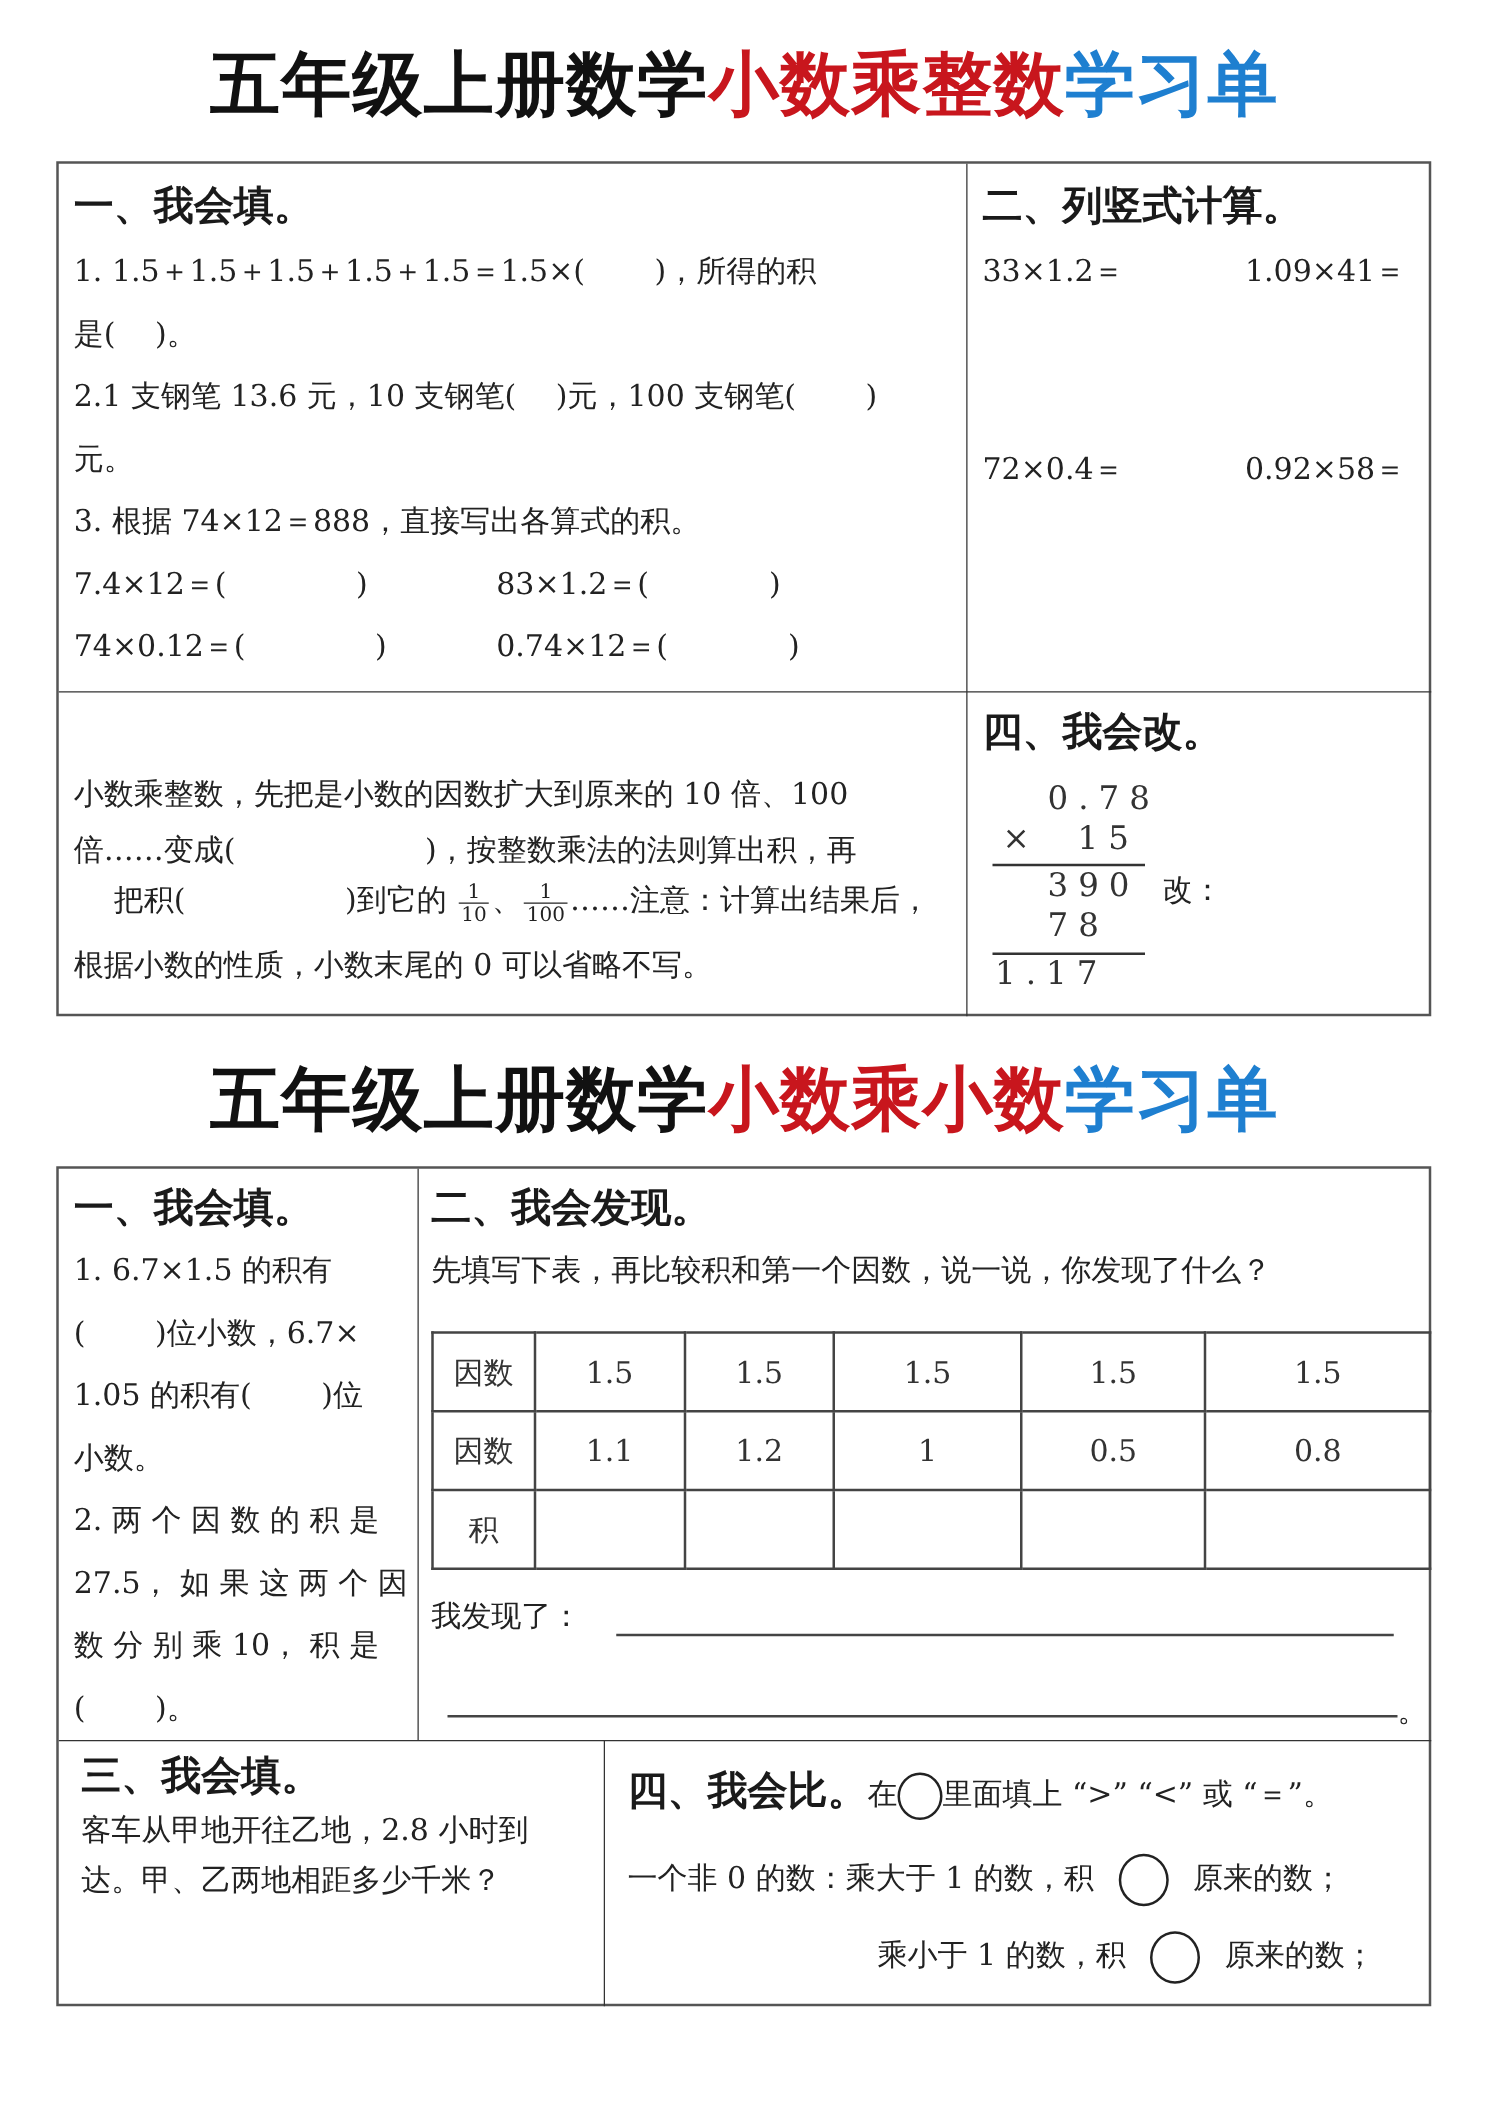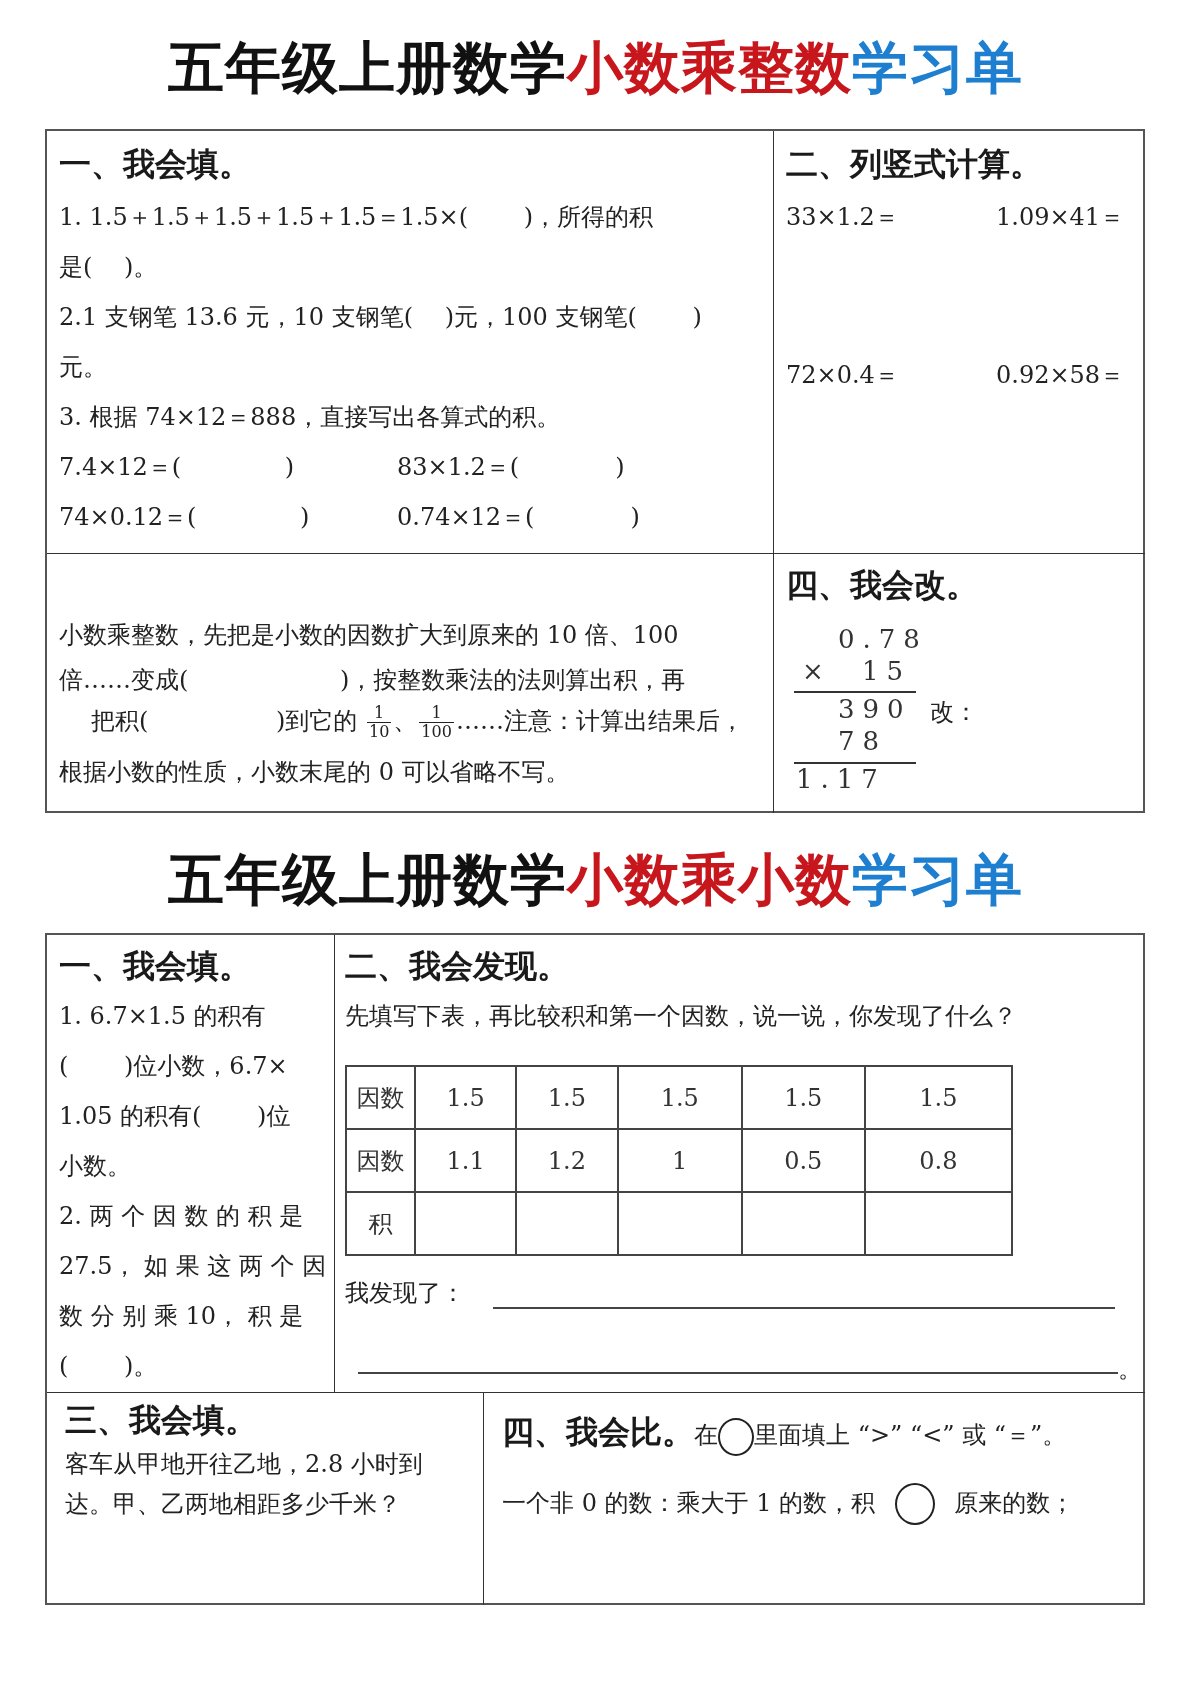--- a/index.html
+++ b/index.html
@@ -117,21 +117,21 @@
     <div class="line" style="left:12px; top:265px;">2.  两 个 因 数 的 积 是</div>
     <div class="line" style="left:12px; top:315px;">27.5， 如 果 这 两 个 因</div>
     <div class="line" style="left:12px; top:365px;">数 分 别 乘 10， 积 是</div>
     <div class="line" style="left:12px; top:415px;">(　　 )。</div>
   </div>
 
   <div class="cell" style="left:288px; top:0; width:810px; height:457px;">
     <div class="sec-h" style="left:10px; top:10px;">二、我会发现。</div>
     <div class="line" style="left:10px; top:65px;">先填写下表，再比较积和第一个因数，说一说，你发现了什么？</div>
 
-    <table class="disc" style="left:10px; top:130px; width:668px;padding-left:40px;">
+    <table class="disc" style="left:10px; top:130px; width:800px;padding-left:40px;">
       <colgroup>
         <col style="width:82px">
           <col style="width:120px">
           <col style="width:120px">
           <col style="width:150px">
           <col style="width:148px">
           <col style="width:180px">
       </colgroup>
       <tbody>
           <tr style="height:63px;">
@@ -175,14 +175,19 @@
 
   <div class="cell" style="left:437px; top:458px; width:661px; height:212px;">
     <div class="line" style="left:18px; top:18px;">
       <span class="sec-h" style="position:static;">四、我会比。</span><span>在</span><span class="circle small"></span><span>里面填上 “&gt;” “&lt;” 或 “＝”。</span>
     </div>
     <div class="line" style="left:18px; top:90px;">
       <span>一个非 0 的数：乘大于 1 的数，积</span>
       <span class="circle" style="margin:0 12px;"></span>
       <span>原来的数；</span>
     </div>
+    <div class="line" style="left:218px; top:152px;">
+      <span>乘小于 1 的数，积</span>
+      <span class="circle" style="margin:0 12px;"></span>
+      <span>原来的数；</span>
+    </div>
   </div>
 </div>
 
 </body></html>

